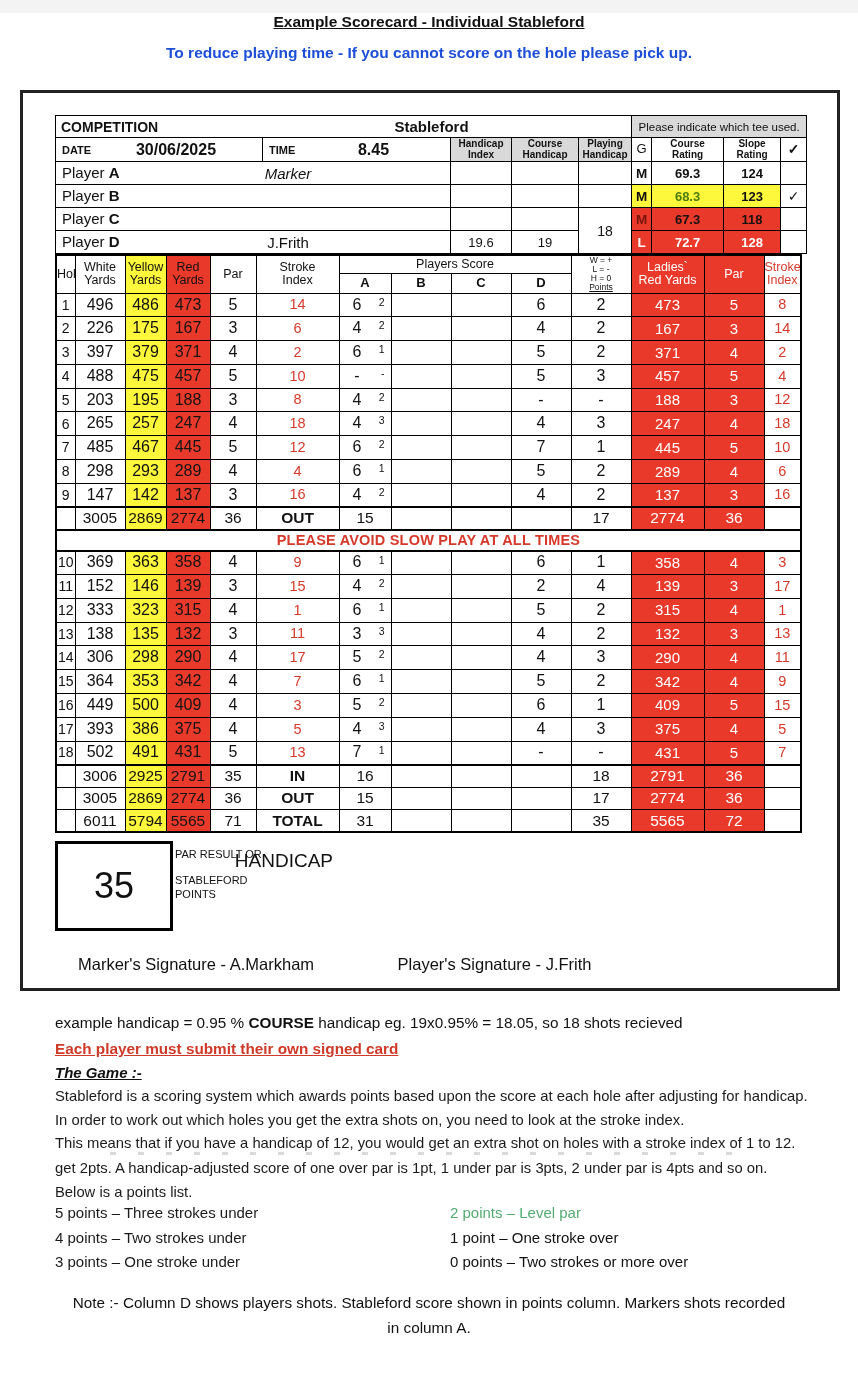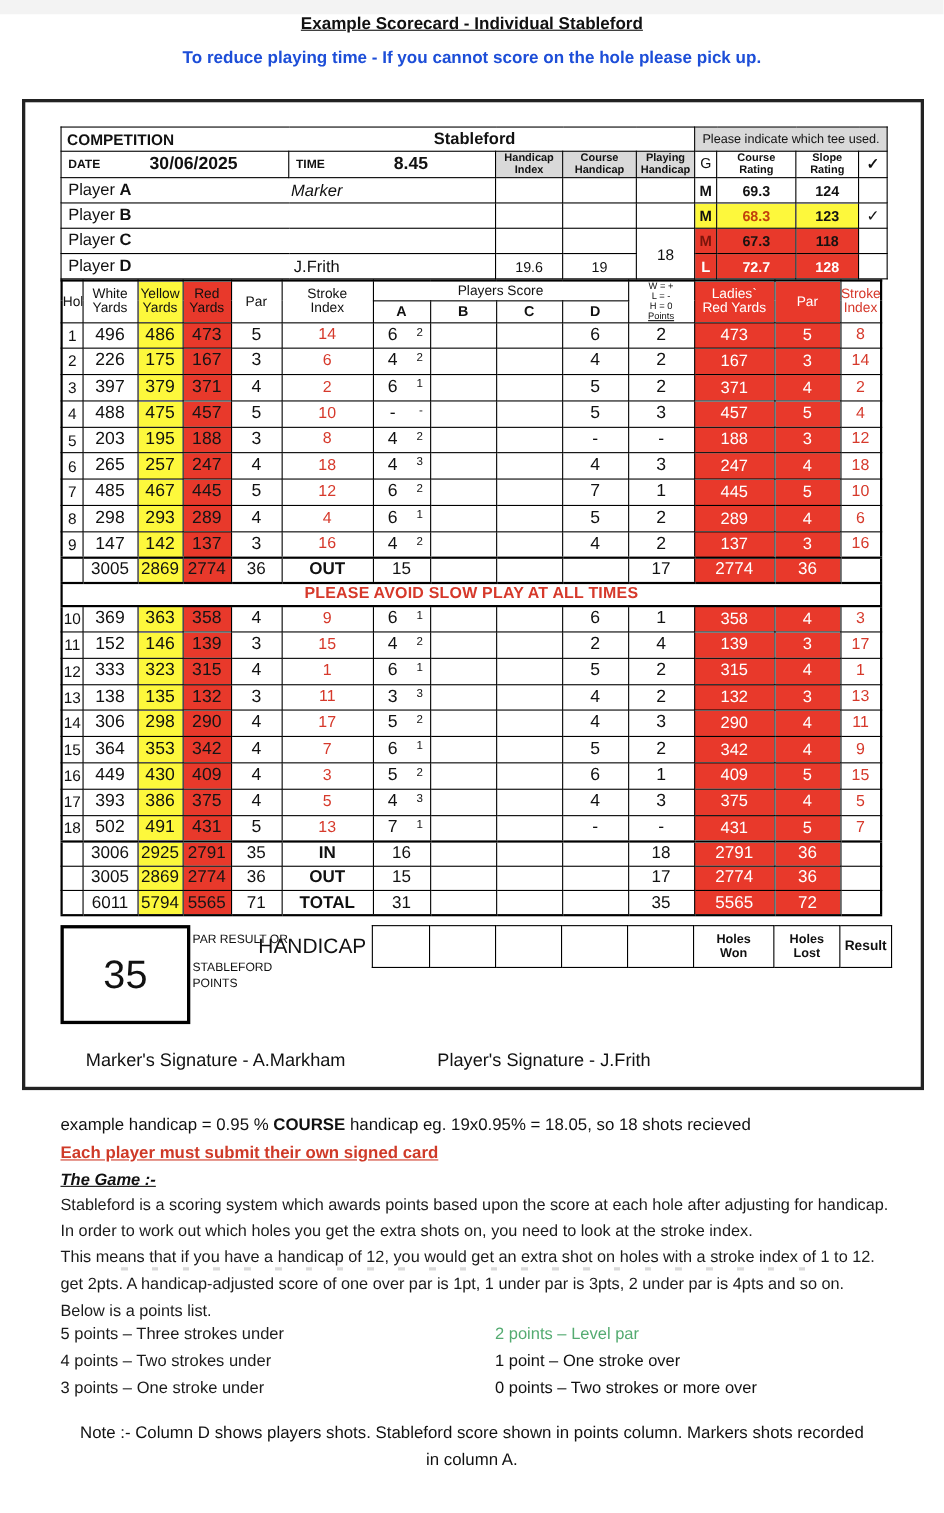--- a/index.html
+++ b/index.html
@@ -184,21 +184,21 @@
           </tr>
           <tr class="p-row">
             <td colspan="2" class="p-name-cell">
               <span class="p-label">Player <b>B</b></span>
               <span class="p-name"></span>
             </td>
             <td class="p-hi"></td>
             <td class="p-ch"></td>
             <td class="p-ph"></td>
             <td class="tee-g bg-yel" style="color: rgb(17, 17, 17);">M</td>
-            <td class="tee-v bg-yel" style="color: #c2410c;">68.3</td>
+            <td class="tee-v bg-yel" style="color: #4d7c0f;">68.3</td>
             <td class="tee-v bg-yel" style="color: rgb(17, 17, 17);">123</td>
             <td class="tee-t">✓</td>
           </tr>
           <tr class="p-row">
             <td colspan="2" class="p-name-cell">
               <span class="p-label">Player <b>C</b></span>
               <span class="p-name"></span>
             </td>
             <td class="p-hi"></td>
             <td class="p-ch"></td>
@@ -585,21 +585,21 @@
             <td class="c"></td>
             <td class="c">5</td>
             <td class="c">2</td>
             <td class="c bgr wt">342</td>
             <td class="c bgr wt">4</td>
             <td class="c rt">9</td>
           </tr>
           <tr class="hr">
             <td class="c hole">16</td>
             <td class="c">449</td>
-            <td class="c bgy">430</td>
+            <td class="c bgy">500</td>
             <td class="c bgr dk">409</td>
             <td class="c">4</td>
             <td class="c rt">3</td>
             <td class="c c-a">
               <span class="am">5</span>
               <span class="as">2</span>
             </td>
             <td class="c"></td>
             <td class="c"></td>
             <td class="c">6</td>
@@ -712,36 +712,20 @@
         <col style="width:52px">
           <col style="width:60px">
           <col style="width:60px">
           <col style="width:60px">
         <col style="width:60px">
           <col style="width:73px">
           <col style="width:60px">
           <col style="width:47px">
       </colgroup>
       <tbody>
-        <tr class="b1">
-          <td></td>
-          <td></td>
-          <td></td>
-          <td></td>
-          <td></td>
-          <th>
-              <span>Holes</span>
-              <span>Won</span>
-            </th>
-          <th>
-              <span>Holes</span>
-              <span>Lost</span>
-            </th>
-          <th class="res">Result</th>
-        </tr>
       </tbody>
     </table>
 
     <div class="signatures">
       <span class="sig-m">Marker's Signature  -  A.Markham</span>
       <span>Player's Signature -  J.Frith</span>
     </div>
   </div>
 
   <div class="f-line f-example" style="top:1014px">

